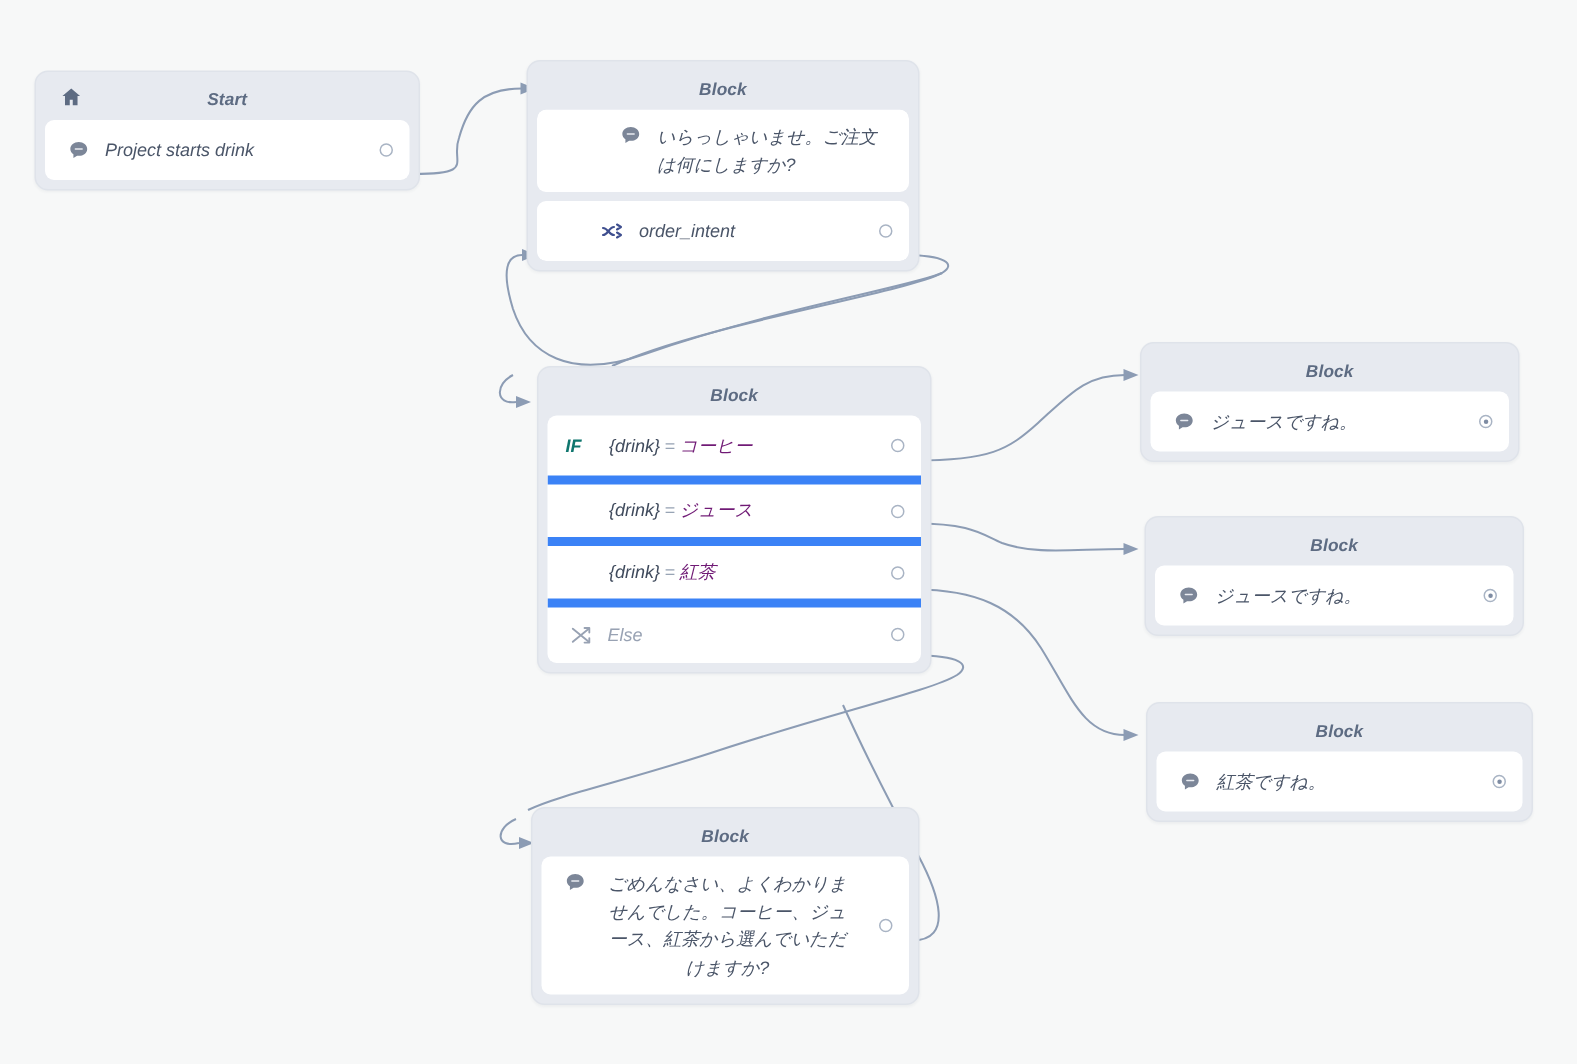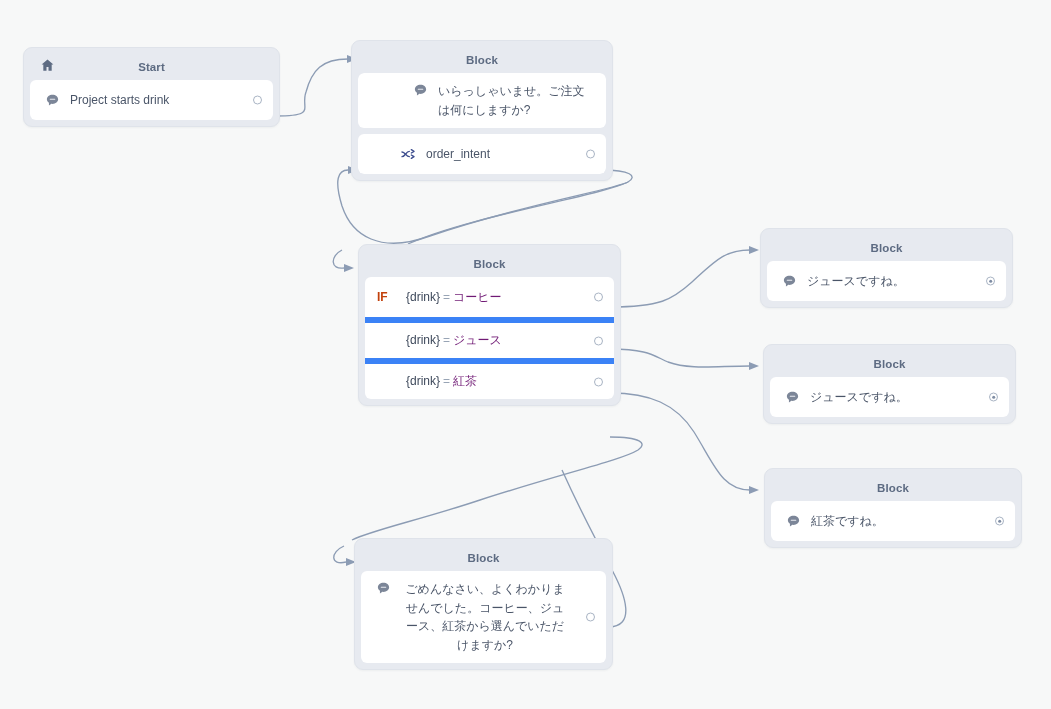--- a/index.html
+++ b/index.html
@@ -2,21 +2,21 @@
 <html><head>
 <meta charset="utf-8">
 <style>
   * { box-sizing: border-box; margin: 0; padding: 0; }
   html, body {
     width: 1051px; height: 709px;
     background: #f7f8f8;
     font-family: "Liberation Sans", "DejaVu Sans", sans-serif;
     overflow: hidden;
   }
-  #canvas { position: relative; width: 880px; height: 709px; }
+  #canvas { position: relative; width: 880px; height: 709px; font-style: italic; }
 
   #edges { position: absolute; inset: 0; width: 1051px; height: 709px; pointer-events: none; z-index: 1; }
   #edges path { fill: none; stroke: #8c9cb4; stroke-width: 1.35; }
   #edges polygon { fill: #8c9cb4; }
 
   .node {
     position: absolute; z-index: 2;
     background: #e7eaf0;
     border: 1px solid #dfe3ea;
     border-radius: 9px;
@@ -43,21 +43,21 @@
     display: flex; align-items: center;
     min-height: 40px;
     padding: 9px 30px 9px 12px;
   }
   .row .ico { flex: 0 0 auto; width: 20px; margin-right: 8px; display: flex; align-items: center; justify-content: center; }
   .row .txt { font-size: 12px; color: #4a5568; line-height: 1.55; }
   .row.sep { border-top: 6px solid #3b82f6; }
 
   .cond-kw {
     position: absolute; left: 12px; top: 50%; transform: translateY(-50%);
-    font-size: 12px; font-weight: bold; color: #c2410c;
+    font-size: 12px; font-weight: bold; color: #0f766e;
   }
   .cond-body { margin-left: 29px; font-size: 12px; color: #3f4a5c; }
   .cond-body .op { color: #98a4b5; margin: 0 3px; font-weight: normal; }
   .cond-body .val { color: #701a75; margin-top: 20px; }
   .row.cond { padding-left: 12px; }
   .row.else-row .txt { color: #98a2b3; }
 
   .port {
     position: absolute; right: 11px; top: 50%; transform: translateY(-50%);
     width: 9px; height: 9px; border-radius: 50%;
@@ -175,20 +175,32 @@
           <span>{drink}</span><span class="op">=</span><span class="val">ジュース</span>
         </span>
         <span class="port"></span>
       </div>
       <div class="row cond sep">
         <span class="cond-body">
           <span>{drink}</span><span class="op">=</span><span class="val">紅茶</span>
         </span>
         <span class="port"></span>
       </div>
+      <div class="row else-row sep">
+        <span class="ico">
+          <svg width="15" height="15" viewBox="0 0 24 24" fill="none" stroke="#98a2b3" stroke-width="2" stroke-linecap="round" stroke-linejoin="round">
+              <path d="M3 5 L20 19"></path>
+              <path d="M3 19 L20 5"></path>
+              <path d="M15.5 4.2 20.6 4.2 20.6 9"></path>
+              <path d="M15.5 19.8 20.6 19.8 20.6 15"></path>
+            </svg>
+        </span>
+        <span class="txt">Else</span>
+        <span class="port"></span>
+      </div>
     </div>
   </div>
 
   <div class="node" style="left:760px; top:228px; width:253px;">
     <div class="node-header">
       <span class="node-title">Block</span>
     </div>
     <div class="rows">
       <div class="row">
         <span class="ico">

